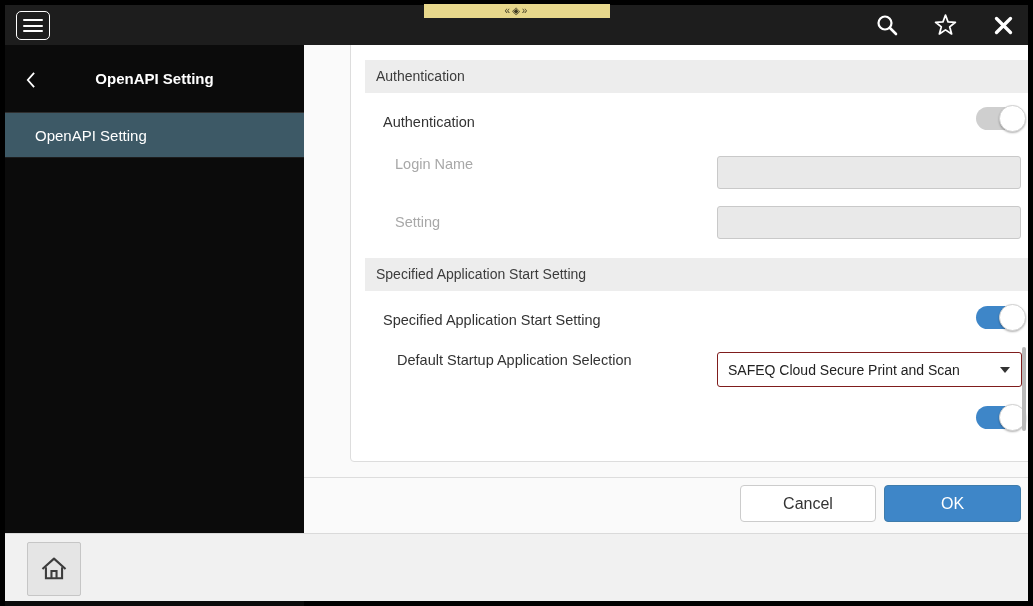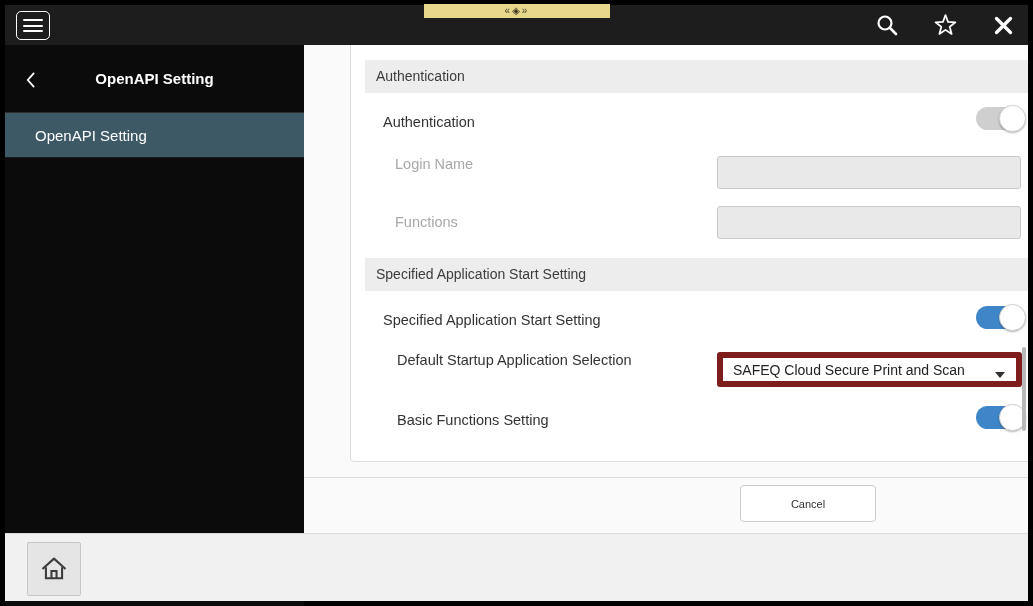--- a/index.html
+++ b/index.html
@@ -43,35 +43,35 @@
   .sec-header { position:absolute; left:14px; width:676px; height:33px; background:#ededed;
                 line-height:33px; padding-left:11px; font-size:14px; color:#3c3c3c; }
   .row-label { position:absolute; height:28px; line-height:28px; font-size:14.5px; color:#333; white-space:nowrap; }
   .row-label.disabled { color:#a8a8a8; }
 
   .text-input { position:absolute; width:304px; height:33px; background:#e9e9e9;
                 border:1px solid #c9c9c9; border-radius:3px; font-size:14px; padding:0 8px;
                 font-family:"Liberation Sans", sans-serif; }
 
   .select-box { position:absolute; left:366px; top:314px; width:305px; height:35px; background:#fff;
-                border:6px solid #7f1d1d; border-radius:3px; display:flex; align-items:center;
+                border:1px solid #7f1d1d; border-radius:3px; display:flex; align-items:center;
                 padding:0 26px 0 10px; font-size:14px; color:#222; cursor:pointer; }
   .select-value { overflow:hidden; white-space:nowrap; text-overflow:ellipsis; }
   .caret { position:absolute; right:11px; top:14px; width:0; height:0;
            border-left:5px solid transparent; border-right:5px solid transparent;
            border-top:6px solid #333; }
 
   .toggle { position:absolute; width:50px; height:27px; cursor:pointer; }
   .toggle .track { position:absolute; left:0; top:2px; width:46px; height:23px; border-radius:12px; background:#cfcfcf; }
   .toggle.on .track { background:var(--accent-blue,#3e86c8); }
   .toggle .knob { position:absolute; right:0; top:0; width:27px; height:27px; border-radius:50%;
                   background:#fff; border:1px solid #d2d2d2; box-shadow:0 1px 2px rgba(0,0,0,.3); }
 
   .footer-divider { position:absolute; left:0; top:432px; width:724px; height:1px; background:#ddd; }
-  .btn { position:absolute; top:440px; height:37px; border-radius:4px; font-size:11px;
+  .btn { position:absolute; top:440px; height:37px; border-radius:4px; font-size:16px;
          font-family:"Liberation Sans", sans-serif; cursor:pointer;text-align:center; }
   .btn-cancel { left:436px; width:136px; background:#fff; border:1px solid #ccc; color:#333; }
   .btn-ok { left:580px; width:137px; background:var(--accent-blue,#4a8fc2); border:1px solid #3f7cab; color:#fff; }
 
   .scroll-thumb { position:absolute; left:718px; top:302px; width:4px; height:84px;
                   background:#b9b9b9; border-radius:2px; cursor:pointer; }
 
   
   .bottombar { position:absolute; left:5px; top:533px; width:1023px; height:68px;
                background:#f1f1f1; border-top:1px solid #dadada; }
@@ -145,49 +145,49 @@
 
       <div class="row-label" style="left:32px; top:70px;">Authentication</div>
       <div class="toggle off" style="left:625px; top:67px;">
         <span class="track"></span>
         <span class="knob"></span>
       </div>
 
       <div class="row-label disabled" style="left:44px; top:112px;">Login Name</div>
       <input class="text-input" style="left: 366px; top: 118px;" disabled="" value="">
 
-      <div class="row-label disabled" style="left:44px; top:170px;">Functions</div>
+      <div class="row-label disabled" style="left:44px; top:170px;">Setting</div>
       <input class="text-input" style="left: 366px; top: 168px;" disabled="" value="">
 
       <div class="sec-header" style="top:220px;">
         <span>Specified Application Start Setting</span>
       </div>
 
       <div class="row-label" style="left:32px; top:268px;">Specified Application Start Setting</div>
       <div class="toggle on" style="left:625px; top:266px;">
         <span class="track"></span>
         <span class="knob"></span>
       </div>
 
       <div class="row-label" style="left:46px; top:308px;">Default Startup Application Selection</div>
       <div class="select-box">
         <span class="select-value">SAFEQ Cloud Secure Print and Scan</span>
         <span class="caret"></span>
       </div>
 
-      <div class="row-label" style="left:46px; top:368px;">Basic Functions Setting</div>
       <div class="toggle on" style="left:625px; top:366px;">
         <span class="track"></span>
         <span class="knob"></span>
       </div>
 
     </div>
 
     <div class="footer-divider"></div>
     <button class="btn btn-cancel">Cancel</button>
+    <button class="btn btn-ok">OK</button>
 
     <div class="scroll-thumb"></div>
   </div>
 
   <div class="bottombar">
     <button class="home-btn">
       <span class="icon">
         <svg viewBox="0 0 26 26" width="30" height="30">
           <path d="M3 13 L13 4 L23 13" fill="none" stroke="#3c3c3c" stroke-width="1.8" stroke-linejoin="round"></path>
           <path d="M6 11.5 V21 H20 V11.5" fill="none" stroke="#3c3c3c" stroke-width="1.8"></path>

